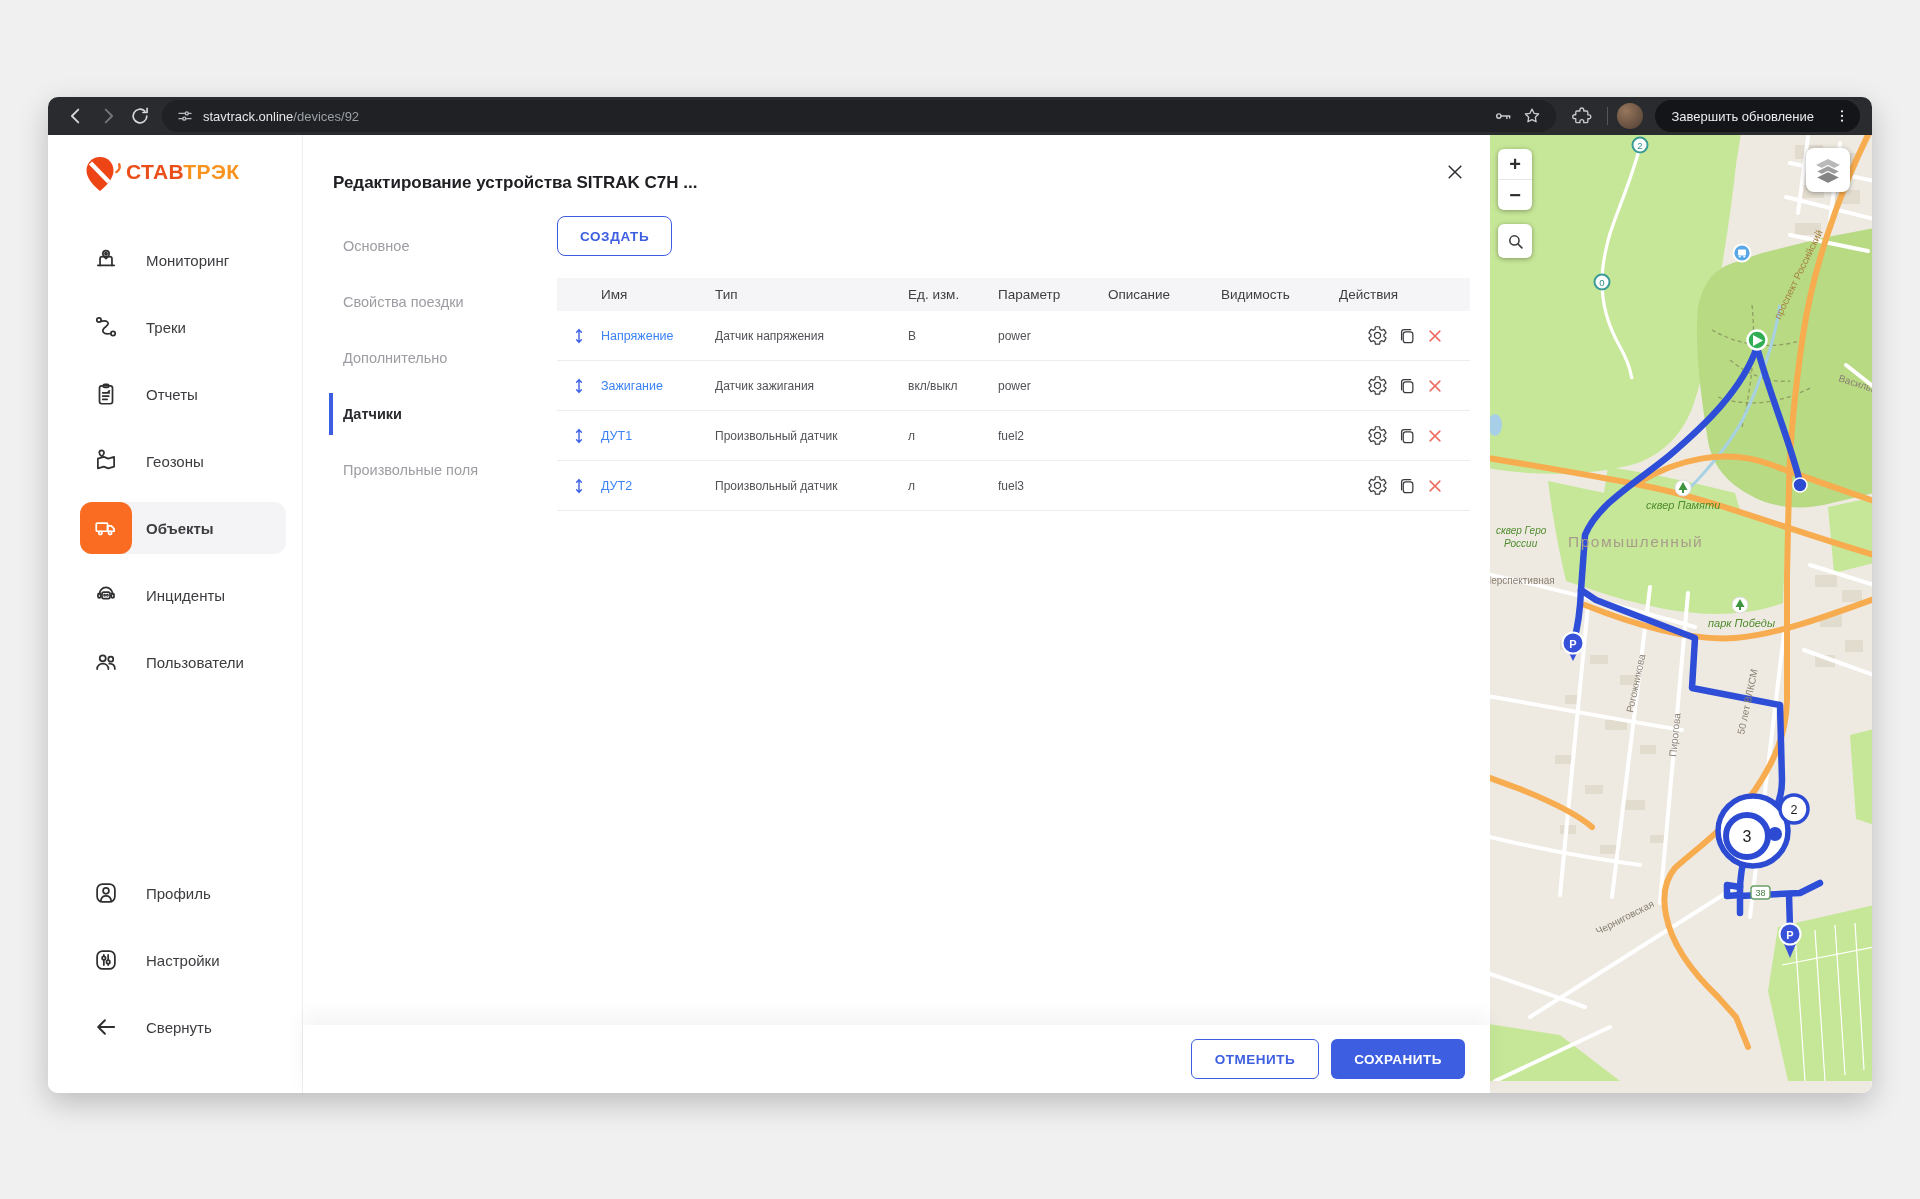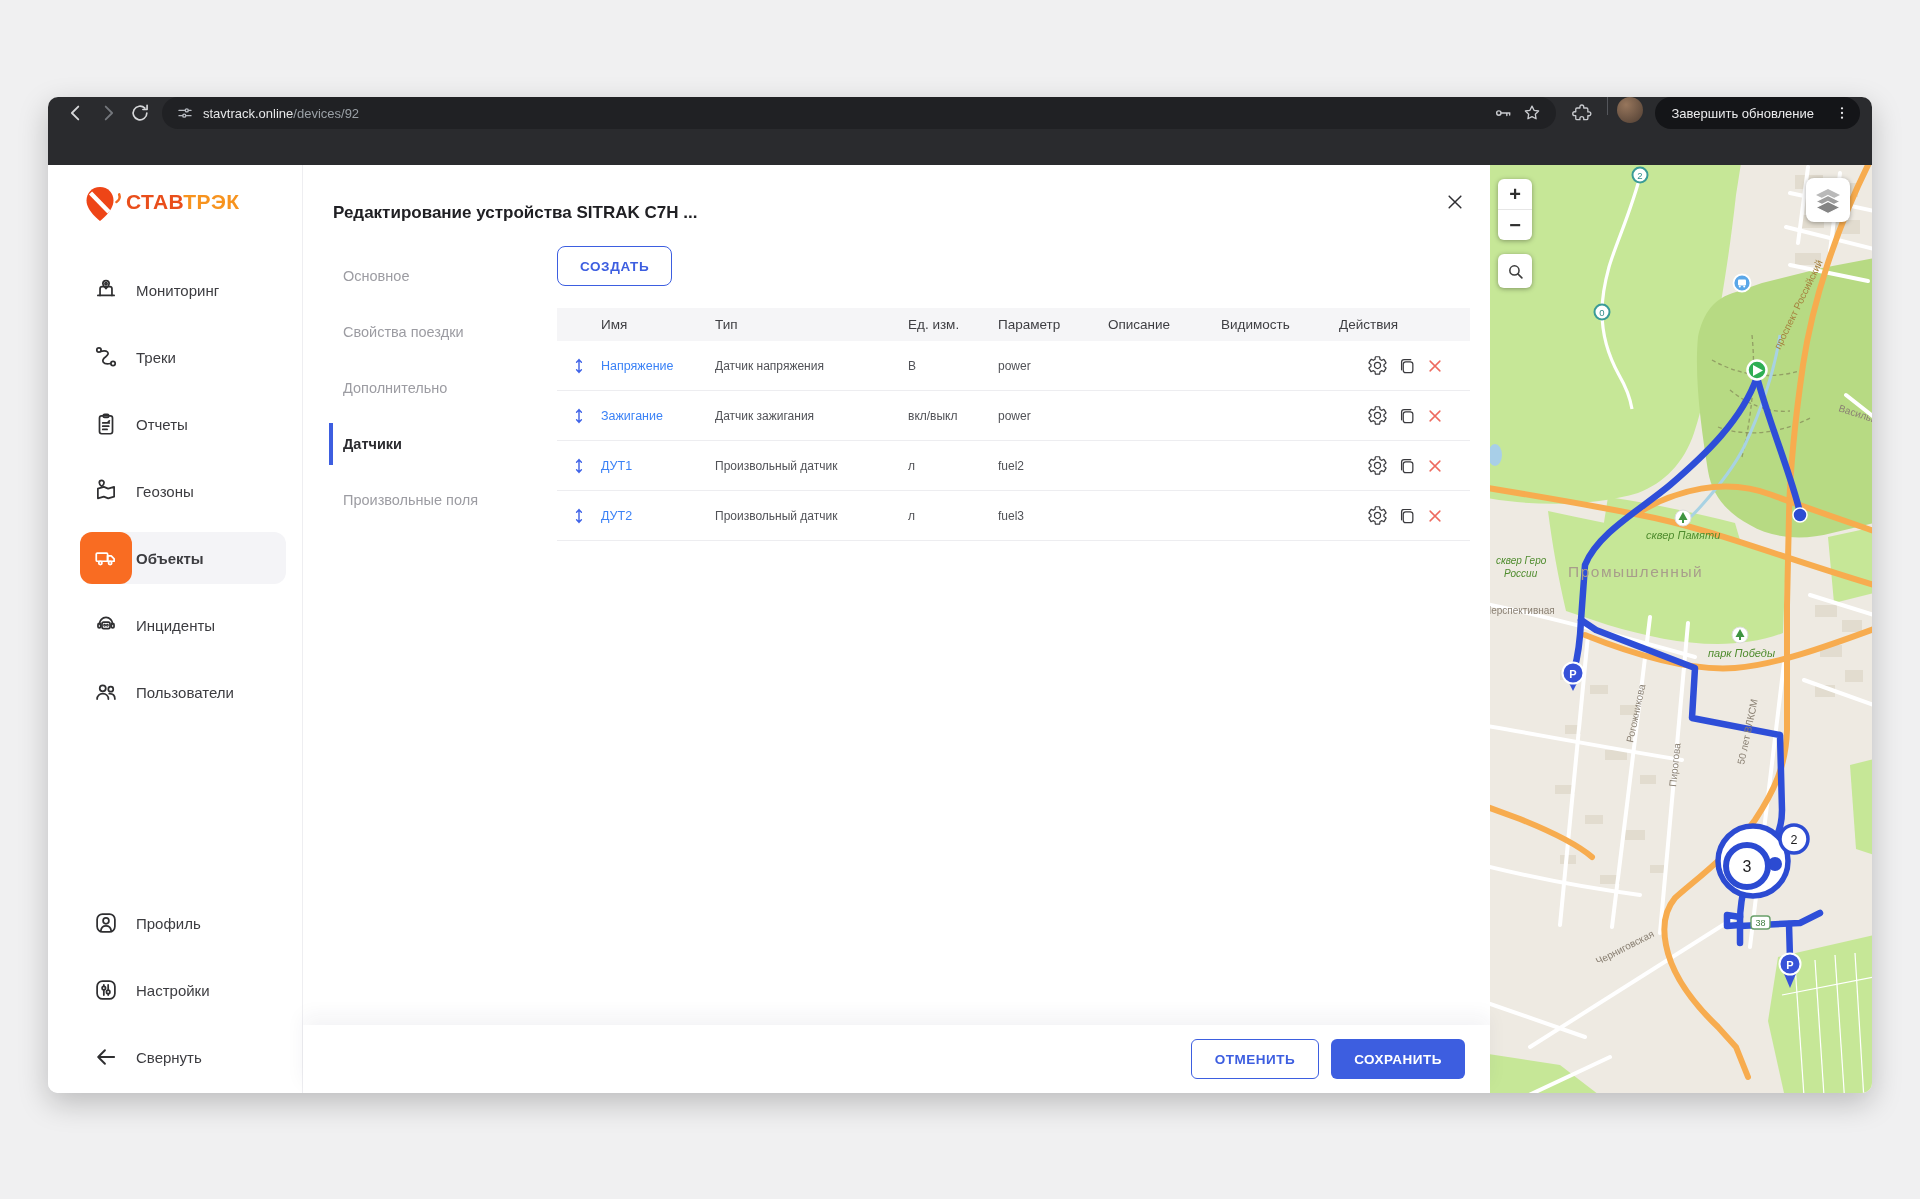--- a/index.html
+++ b/index.html
@@ -1,40 +1,40 @@
 <!DOCTYPE html>
 <html><head>
 <meta charset="utf-8">
 <style>
   html,body{margin:0;padding:0;background:#f0f0f1;}
   .stage{position:relative;width:1920px;height:1199px;background:#f0f0f1;font-family:"Liberation Sans",sans-serif;overflow:hidden;}
   .window{position:absolute;left:48px;top:97px;width:1824px;height:996px;border-radius:10px;overflow:hidden;
           box-shadow:0 10px 30px rgba(0,0,0,.22);background:#fff;display:flex;flex-direction:column;}
   
-  .toolbar{height:68px;background:#2a2b2e;display:flex;padding:0 12px;flex:0 0 auto;}
+  .toolbar{height:38px;background:#2a2b2e;display:flex;align-items:center;padding:0 12px;flex:0 0 auto;}
   .tb-btn{width:32px;height:32px;display:flex;align-items:center;justify-content:center;border-radius:50%;flex:0 0 auto;}
   .omnibox{flex:1;height:32px;background:#202124;border-radius:16px;display:flex;align-items:center;padding:0 14px;margin:0 10px 0 6px;gap:9px;min-width:0;}
   .omni-url{font-size:13px;color:#e6e7e9;white-space:nowrap;}
   .omni-url .path{color:#9aa0a6;}
   .omni-spacer{flex:1;}
   .sep{width:1px;height:18px;background:#54565b;margin:0 9px;flex:0 0 auto;}
   .avatar{width:26px;height:26px;border-radius:50%;background:radial-gradient(circle at 35% 30%,#97765c,#4e3d32);flex:0 0 auto;}
   .update-pill{height:32px;background:#141518;border-radius:16px;display:flex;align-items:center;gap:20px;padding:0 10px 0 16px;color:#ececee;font-size:13px;margin-left:12px;white-space:nowrap;flex:0 0 auto;}
   
   .app{flex:1;display:flex;min-height:0;}
   
   .sidebar{width:254px;background:#fff;position:relative;border-right:1px solid #eeeef1;flex:0 0 auto;}
   .logo{position:absolute;left:34px;top:16px;display:flex;align-items:flex-end;}
   .logo-text{font-size:21px;font-weight:800;letter-spacing:.4px;line-height:1;margin-left:2px;margin-bottom:21px;}
   .menu,.sidebar-bottom{position:absolute;left:32px;right:16px;}
   .menu{top:99px;}
   .sidebar-bottom{top:732px;}
   .menu-item{height:52px;margin-bottom:15px;display:flex;align-items:center;border-radius:12px;cursor:pointer;}
   .mi-icon{width:52px;height:52px;display:flex;align-items:center;justify-content:center;flex:0 0 auto;border-radius:12px;}
-  .mi-label{font-size:15px;color:#3c3c40;margin-left:4px;font-weight:500;}
+  .mi-label{font-size:15px;color:#3c3c40;margin-left:14px;font-weight:500;}
   .menu-item.active{background:#f4f4f7;}
   .menu-item.active .mi-icon{background:#f96c22;}
   .menu-item.active .mi-label{font-weight:700;}
   .s-icon{stroke:#2f2f31;fill:none;stroke-width:1.6;stroke-linecap:round;stroke-linejoin:round;}
   .s-icon-white{stroke:#fff;fill:none;stroke-width:1.6;stroke-linecap:round;stroke-linejoin:round;}
   
   .modal{flex:1;position:relative;background:#fff;min-width:0;}
   .modal-title{position:absolute;left:30px;top:38px;font-size:17px;font-weight:700;color:#202024;}
   .close-btn{position:absolute;right:22px;top:24px;width:26px;height:26px;display:flex;align-items:center;justify-content:center;cursor:pointer;background:none;border:none;padding:0;}
   .tabs{position:absolute;left:0;top:83px;width:254px;}

